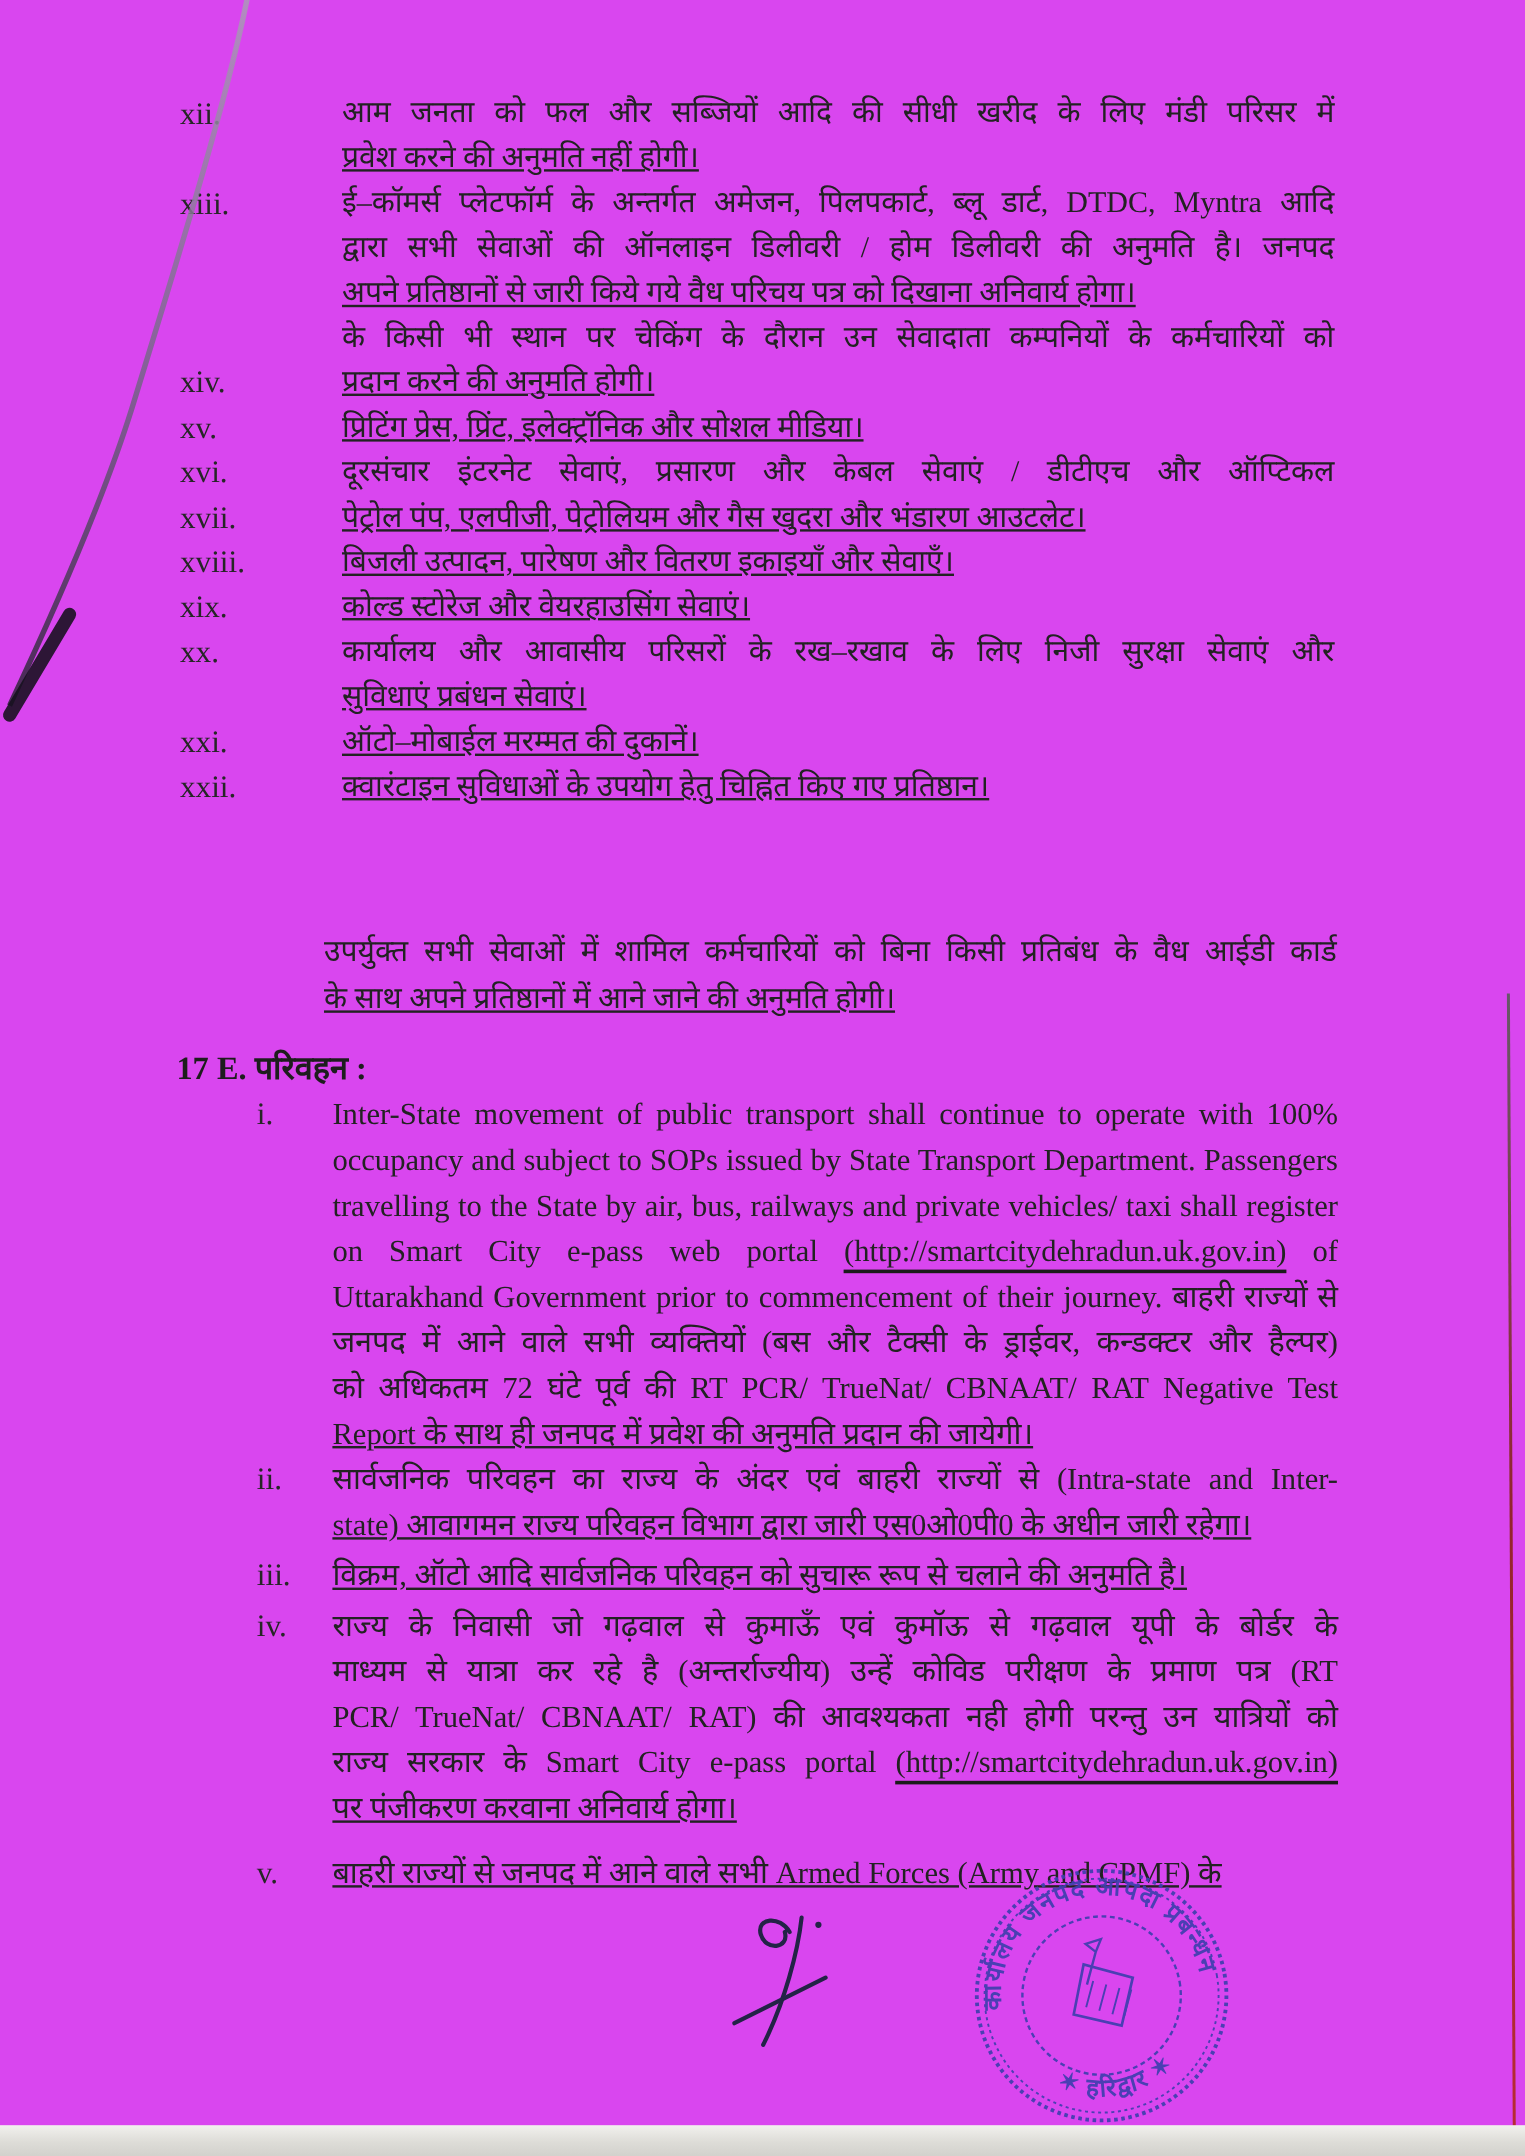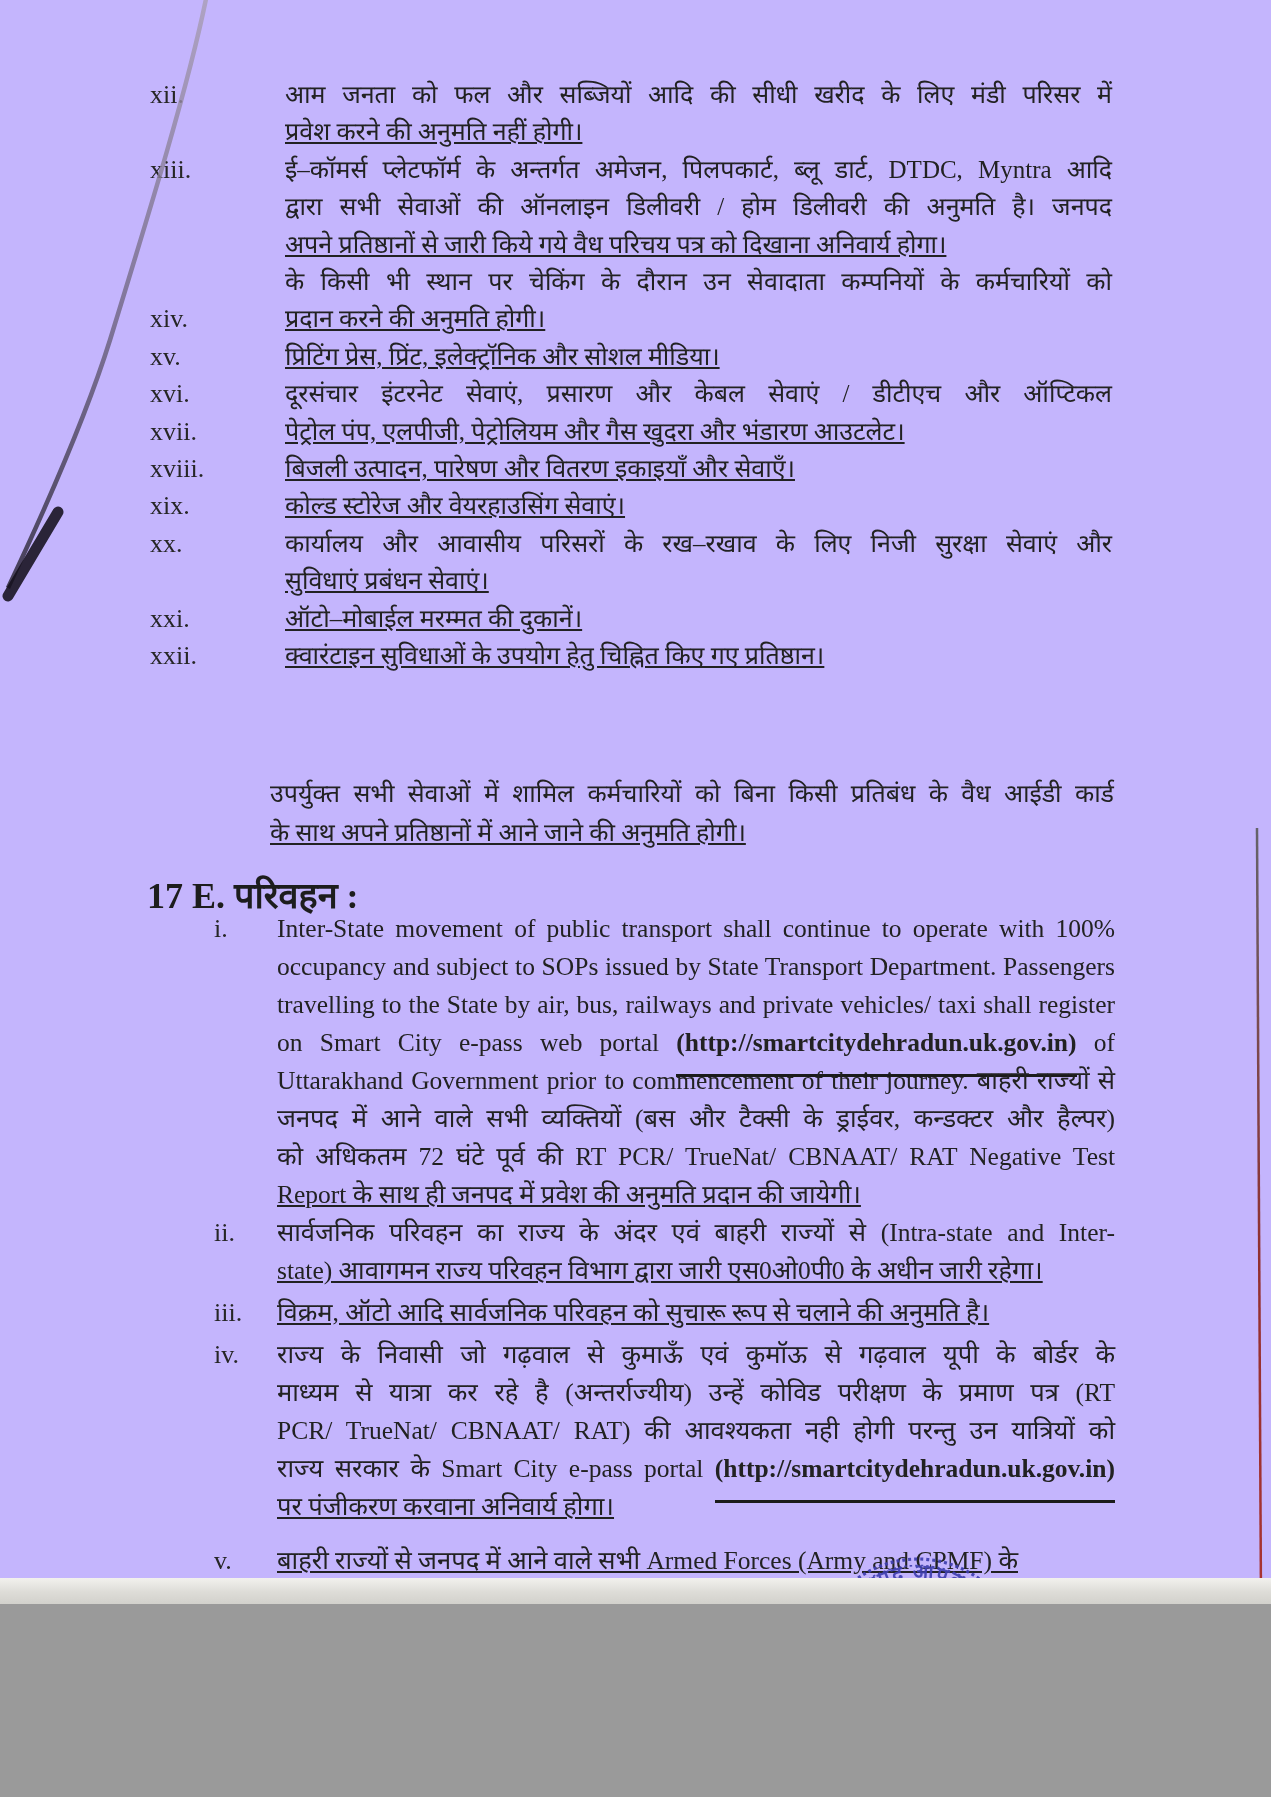--- a/index.html
+++ b/index.html
@@ -1,40 +1,40 @@
 <!DOCTYPE html>
 <html><head>
 <meta charset="utf-8">
 <style>
   html,body{margin:0;padding:0;background:#9a9a9a;}
-  .doc{position:relative;width:1271px;height:1604px;background:#c4b5fd;overflow:hidden;
+  .doc{position:relative;width:1271px;height:1797px;background:#d946ef;overflow:hidden;
        font-family:"Liberation Serif","DejaVu Serif",serif;color:#222;}
   .artifact{position:absolute;left:0;top:0;pointer-events:none;}
   .band-bottom{position:absolute;left:0;bottom:0;width:1271px;height:26px;
        background:linear-gradient(#f2f1ee 0%,#dddcd7 55%,#d2d1cc 100%);}
   
   .list-upper{position:absolute;left:150px;top:76px;width:965px;font-size:25px;}
   .list-upper .num{flex:0 0 135px;font-size:26px;line-height:37.4px;}
   .list-upper .txt{width:827px;}
   .list-upper .line{line-height:37.4px;}
   .item{display:flex;}
   .num{color:#262626;}
   .line{text-align:justify;text-align-last:justify;}
   .line.last{text-align-last:left;text-decoration:underline;}
   
   .note{position:absolute;left:226px;top:774px;width:888px;font-size:25px;}
   .note .line{line-height:39px;margin-left:44px;}
   
-  .heading{position:absolute;left:147px;top:870px;font-size:36px;font-weight:700;color:#1d1d1d;}
+  .heading{position:absolute;left:147px;top:870px;font-size:27px;font-weight:700;color:#1d1d1d;}
   
   .list-transport{position:absolute;left:214px;top:910px;width:901px;font-size:25.5px;}
   .list-transport .num{flex:0 0 63px;font-size:26px;line-height:38px;}
   .list-transport .txt{width:838px;}
   .list-transport .line{line-height:38px;}
-  .url{font-weight:700;border-bottom:3.5px solid #1b1b1b;padding-bottom:17px;margin-top:36px;}
+  .url{font-weight:400;border-bottom:3.5px solid #1b1b1b;padding-bottom:1px;margin-top:36px;}
   
   .signature{position:absolute;left:592px;top:1588px;}
   .stamp{position:absolute;left:806px;top:1548px;opacity:.92;}
   .stamp text{font-family:"Liberation Serif","DejaVu Serif",serif;}
 </style>
 </head>
 <body>
 
 <div class="doc">
 

